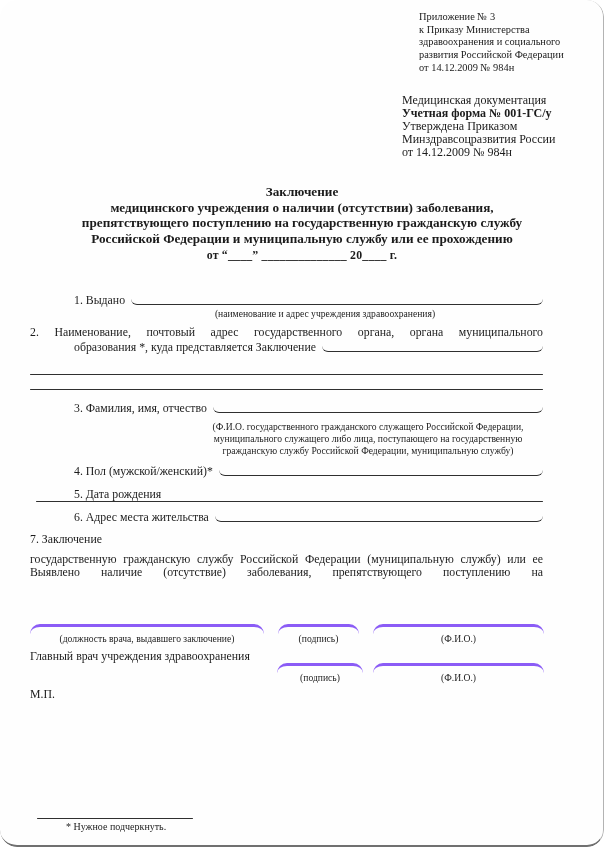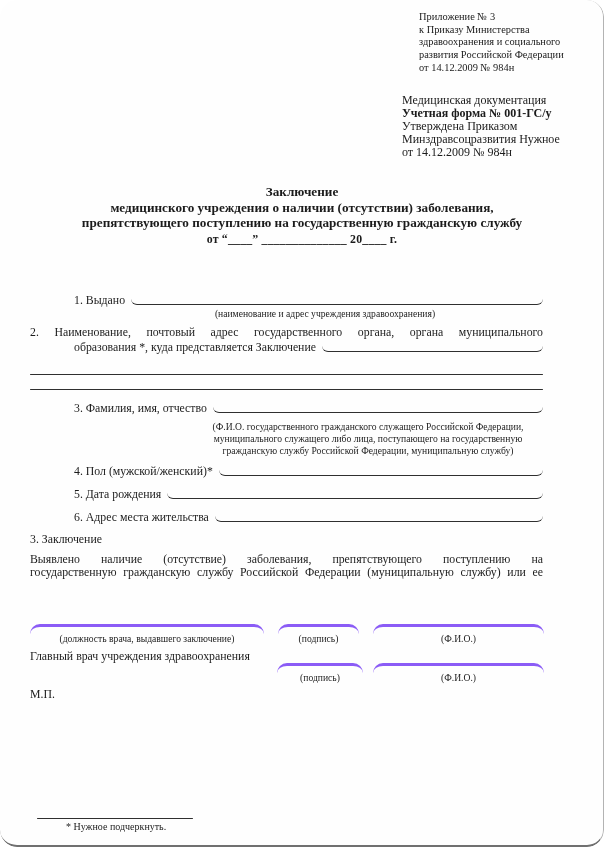--- a/index.html
+++ b/index.html
@@ -30,21 +30,21 @@
   .plain { position:absolute; font-size:11.8px; line-height:14px; }
   #item1-row { left:30px; top:293px; width:513px; }
   #item1-caption { left:150px; top:308px; width:350px; }
   #item2-line1 { position:absolute; left:30px; top:326px; width:513px; font-size:11.8px; line-height:13px; }
   #item2-row2 { left:30px; top:340px; width:513px; }
   #hr1 { top:374px; }
   #hr2 { top:389px; }
   #item3-row { left:30px; top:401px; width:513px; }
   #item3-caption { left:185px; top:421px; width:366px; }
   #item4-row { left:30px; top:464px; width:513px; }
-  #item5-row { left:30px; top:487px; width:513px; }
+  #item5-row { left:30px; top:487px; width:513px;flex-direction:column; }
   #item6-row { left:30px; top:510px; width:513px; }
   #item7-label { left:30px; top:532px; }
   #sig-position { left:30px;  top:624px; width:234px; }
   #sig-sign     { left:278px; top:624px; width:81px; }
   #sig-name     { left:373px; top:624px; width:171px; }
   #chief-label  { left:30px; top:649px; }
   #chief-sign   { left:277px; top:663px; width:86px; }
   #chief-name   { left:373px; top:663px; width:171px; }
   #stamp { left:30px; top:687px; }
   #footnote-line { position:absolute; left:37px; top:818px; width:156px; border-top:1px solid #2f2f2f; }
@@ -60,28 +60,29 @@
     <div>к Приказу Министерства</div>
     <div>здравоохранения и социального</div>
     <div>развития Российской Федерации</div>
     <div>от 14.12.2009 № 984н</div>
   </div>
 
   <div class="docblock">
     <div>Медицинская документация</div>
     <div class="bold">Учетная форма № 001-ГС/у</div>
     <div>Утверждена Приказом</div>
-    <div>Минздравсоцразвития Нужное</div>
+    <div>Минздравсоцразвития России</div>
     <div>от 14.12.2009 № 984н</div>
   </div>
 
   <div class="title">
     <div>Заключение</div>
     <div>медицинского учреждения о наличии (отсутствии) заболевания,</div>
     <div>препятствующего поступлению на государственную гражданскую службу</div>
+    <div>Российской Федерации и муниципальную службу или ее прохождению</div>
     <div class="date">от “____” ______________ 20____ г.</div>
   </div>
 
   <div class="row" id="item1-row">
     <span class="lbl">1. Выдано</span>
     <span class="fill"></span>
   </div>
   <div class="caption" id="item1-caption">(наименование и адрес учреждения здравоохранения)</div>
 
   <div class="jline" id="item2-line1">2. Наименование, почтовый адрес государственного органа, органа муниципального</div>
@@ -108,24 +109,24 @@
   </div>
   <div class="row" id="item5-row">
     <span class="lbl">5. Дата рождения</span>
     <span class="fill"></span>
   </div>
   <div class="row" id="item6-row">
     <span class="lbl">6. Адрес места жительства</span>
     <span class="fill"></span>
   </div>
 
-  <div class="plain" id="item7-label">3. Заключение</div>
+  <div class="plain" id="item7-label">7. Заключение</div>
   <div class="para">
+    <div class="jline">государственную гражданскую службу Российской Федерации (муниципальную службу) или ее</div>
     <div class="jline">Выявлено наличие (отсутствие) заболевания, препятствующего поступлению на</div>
-    <div class="jline">государственную гражданскую службу Российской Федерации (муниципальную службу) или ее</div>
   </div>
 
   <div class="sigcol" id="sig-position">(должность врача, выдавшего заключение)</div>
   <div class="sigcol" id="sig-sign">(подпись)</div>
   <div class="sigcol" id="sig-name">(Ф.И.О.)</div>
 
   <div class="plain" id="chief-label">Главный врач учреждения здравоохранения</div>
   <div class="sigcol" id="chief-sign">(подпись)</div>
   <div class="sigcol" id="chief-name">(Ф.И.О.)</div>
 

